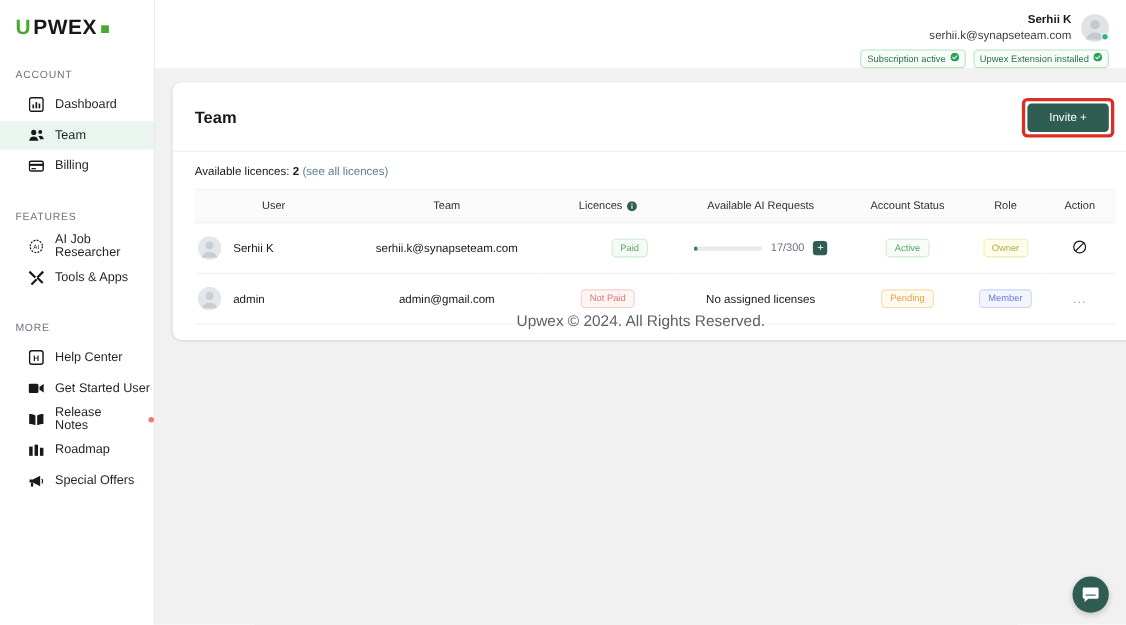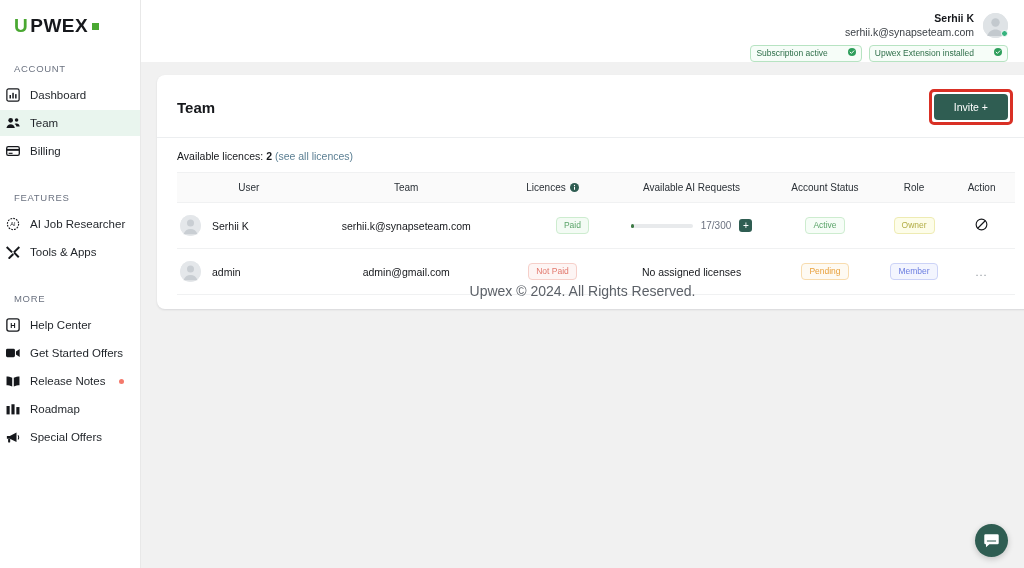--- a/index.html
+++ b/index.html
@@ -22,21 +22,21 @@
   .logo-rest { font-size: 19px; font-weight: 700; color: #16181c; letter-spacing: .5px; line-height: 1; }
   .logo-sq { width: 7px; height: 7px; background: #4aa832; margin-left: 2px; margin-bottom: -2px; }
 
   .nav-section { margin-top: 28px; }
   .nav-head {
     font-size: 9.5px; color: #6b7280; letter-spacing: .7px;
     padding: 0 0 8px 14px; text-transform: uppercase;
   }
   .nav-item {
     display: flex; align-items: center; gap: 10px;
-    height: 26px; padding-left: 6px; margin-bottom: 2px;
+    height: 26px; padding-left: 26px; margin-bottom: 2px;
     font-size: 11.5px; color: #1f2328; cursor: pointer;
   }
   .nav-item.active { background: #e9f5ee; }
   .nav-ico { width: 14px; height: 14px; display: flex; align-items: center; justify-content: center; flex: 0 0 14px; }
   .nav-ico svg { display: block; }
   .dot-new { width: 5px; height: 5px; border-radius: 50%; background: #f4796b; margin-left: 4px; }
 
   
   .main { flex: 1; height: 568px; background: #f1f1f1; position: relative; }
 
@@ -55,21 +55,21 @@
     position: relative; overflow: visible; flex: 0 0 25px;
   }
   .avatar svg { position: absolute; top: 0; left: 0; }
   .online-dot {
     position: absolute; right: 0px; bottom: 1px;
     width: 7px; height: 7px; border-radius: 50%;
     background: #36b37e; border: 1.5px solid #fff;
   }
   .badges { display: flex; gap: 7px; margin-top: 6px; }
   .badge-pill {
-    display: flex; align-items: center; gap: 20px;
+    display: flex; align-items: center; gap: 4px;
     border: 1px solid #b7e3c2; border-radius: 4px;
     background: #f6fdf8; color: #2f6f4a;
     font-size: 8.5px; padding: 2px 5px; line-height: 11px;
   }
   .chk { width: 8px; height: 8px; }
 
   
   .card {
     position: absolute; left: 16px; top: 75px; width: 876px;
     background: #ffffff; border-radius: 8px;
@@ -230,21 +230,21 @@
             </span>
             <span>Help Center</span>
           </div>
           <div class="nav-item">
             <span class="nav-ico">
               <svg width="15" height="12" viewBox="0 0 18 12">
                 <rect x="0" y="0.6" width="11.5" height="10.8" rx="1.8" fill="#16181c"></rect>
                 <path d="M12.8 4.2L17.6 1v10l-4.8-3.2z" fill="#16181c"></path>
               </svg>
             </span>
-            <span>Get Started Offers</span>
+            <span>Get Started User</span>
           </div>
           <div class="nav-item">
             <span class="nav-ico">
               <svg width="14" height="13" viewBox="0 0 16 14">
                 <path d="M0.6 1.2c2 0 4.4.4 6.5 1.4v10.2C5 11.8 2.6 11.4.6 11.4z" fill="#16181c"></path>
                 <path d="M15.4 1.2c-2 0-4.4.4-6.5 1.4v10.2c2.1-1 4.5-1.4 6.5-1.4z" fill="#16181c"></path>
               </svg>
             </span>
             <span>Release Notes</span>
             <span class="dot-new"></span>

